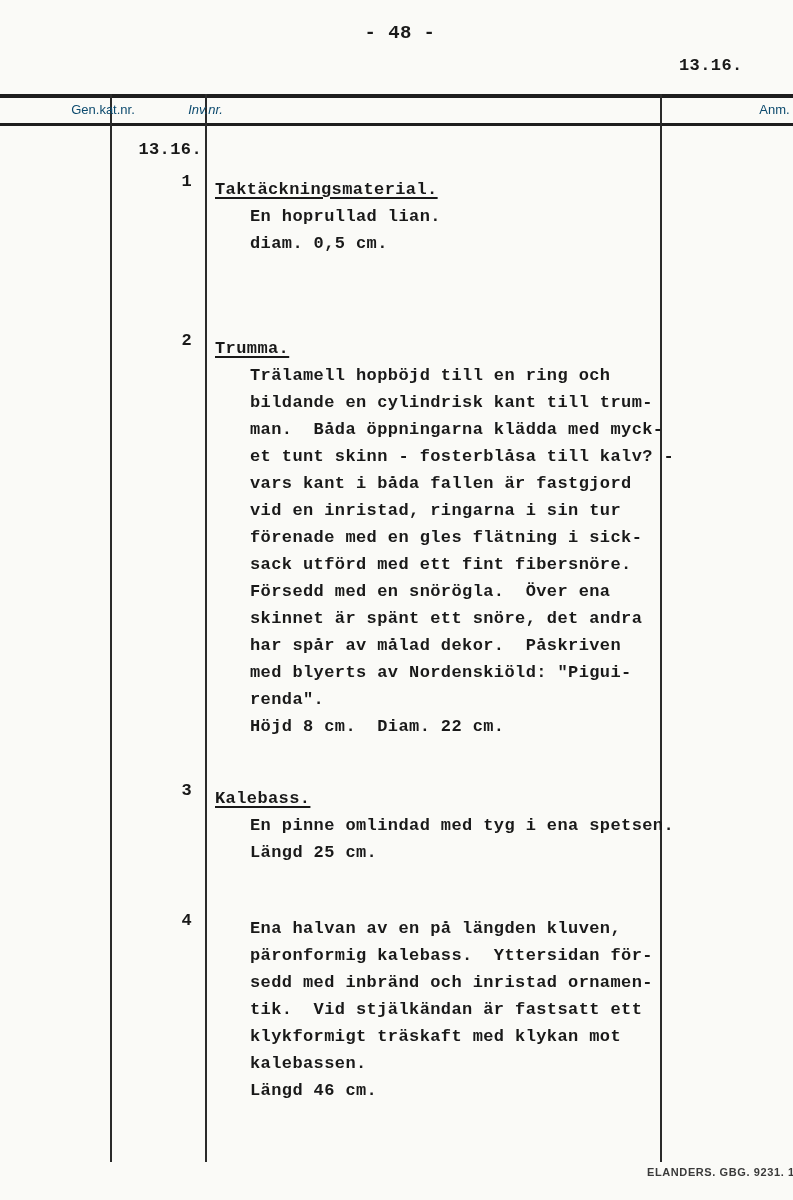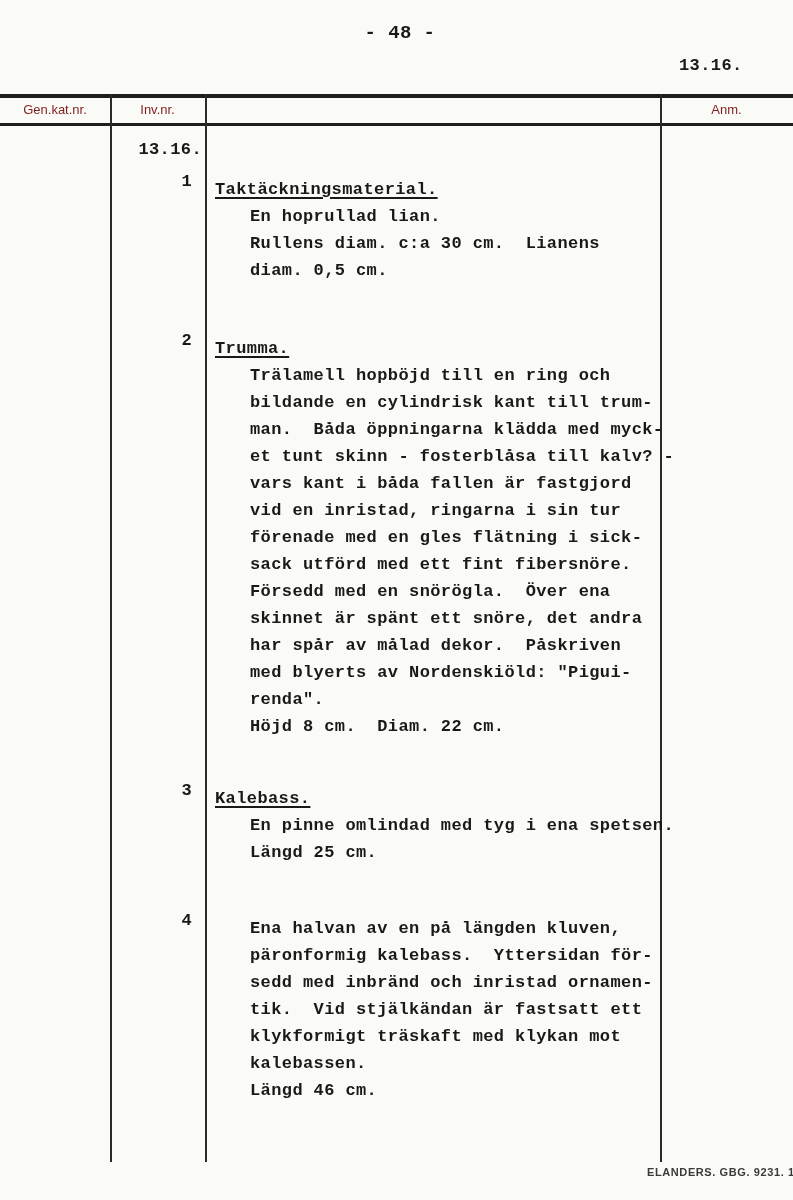--- a/index.html
+++ b/index.html
@@ -31,24 +31,24 @@
   .rule-top{top:94px;height:4px;}
   .rule-mid{top:123px;height:3px;}
   .rule-v{position:absolute;top:94px;height:1068px;width:2px;background:#2a2a2a;}
   .v1{left:110px;}
   .v2{left:205px;}
   .v3{left:660px;}
 
   .col-head{
     position:absolute;top:102px;height:18px;
     font-family:"Liberation Sans", sans-serif;
-    font-size:13px;color:#7f1d1d;text-align:center;
+    font-size:13px;color:#0c4a6e;text-align:center;padding-left:48px;
   }
   .head-genkat{left:0;width:110px;}
-  .head-inv{left:110px;width:95px;}
+  .head-inv{left:110px;width:95px;font-style:italic;}
   .head-anm{left:660px;width:133px;}
 
   .section-label{position:absolute;top:140px;left:110px;width:92px;text-align:right;}
 
   .entry{position:absolute;left:0;width:793px;}
   .entry-0{top:172px;}
   .entry-1{top:331px;}
   .entry-2{top:781px;}
   .entry-3{top:911px;}
   .inv-nr{position:absolute;left:110px;width:82px;text-align:right;}
@@ -88,21 +88,20 @@
   <div class="col-head head-anm">Anm.</div>
 
   <div class="tw section-label">13.16.</div>
 
   <div id="entries">
       <div class="entry entry-0">
         <div class="tw inv-nr">1</div>
         <div class="entry-text">
           <div class="tw entry-title">Taktäckningsmaterial.</div>
           <div class="tw entry-line">En hoprullad lian.</div>
-          <div class="tw entry-line">Rullens diam. c:a 30 cm.  Lianens</div>
           <div class="tw entry-line">diam. 0,5 cm.</div>
         </div>
       </div>
       <div class="entry entry-1">
         <div class="tw inv-nr">2</div>
         <div class="entry-text">
           <div class="tw entry-title">Trumma.</div>
           <div class="tw entry-line">Trälamell hopböjd till en ring och</div>
           <div class="tw entry-line">bildande en cylindrisk kant till trum-</div>
           <div class="tw entry-line">man.  Båda öppningarna klädda med myck-</div>

